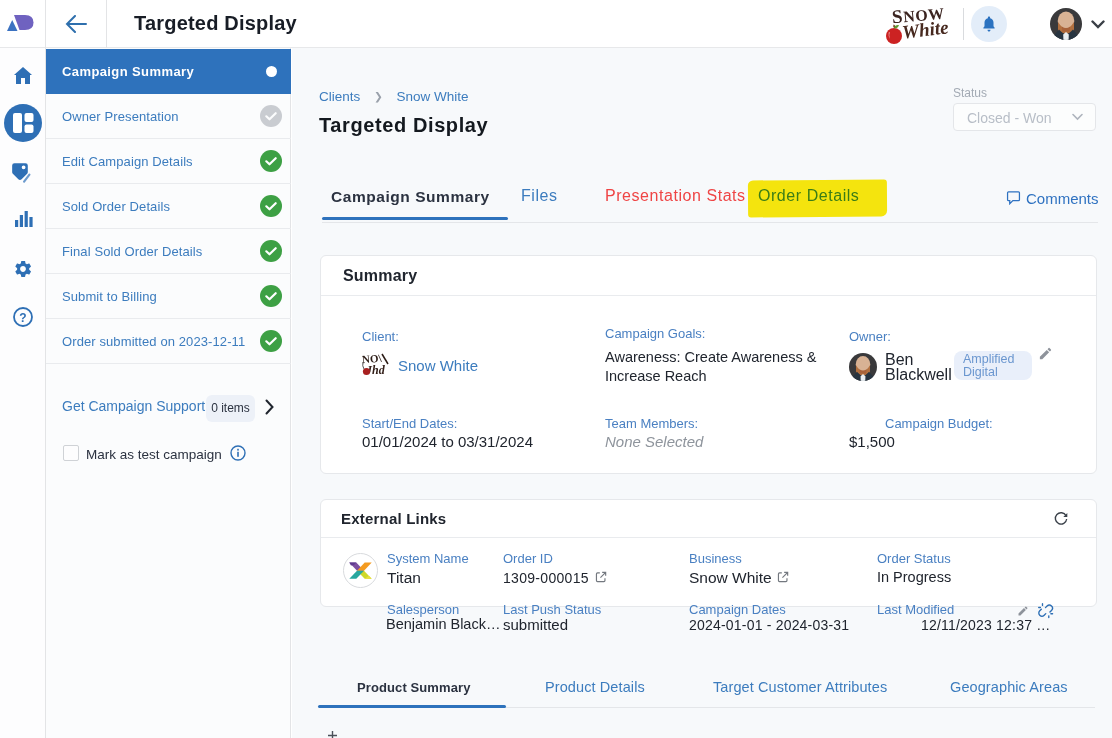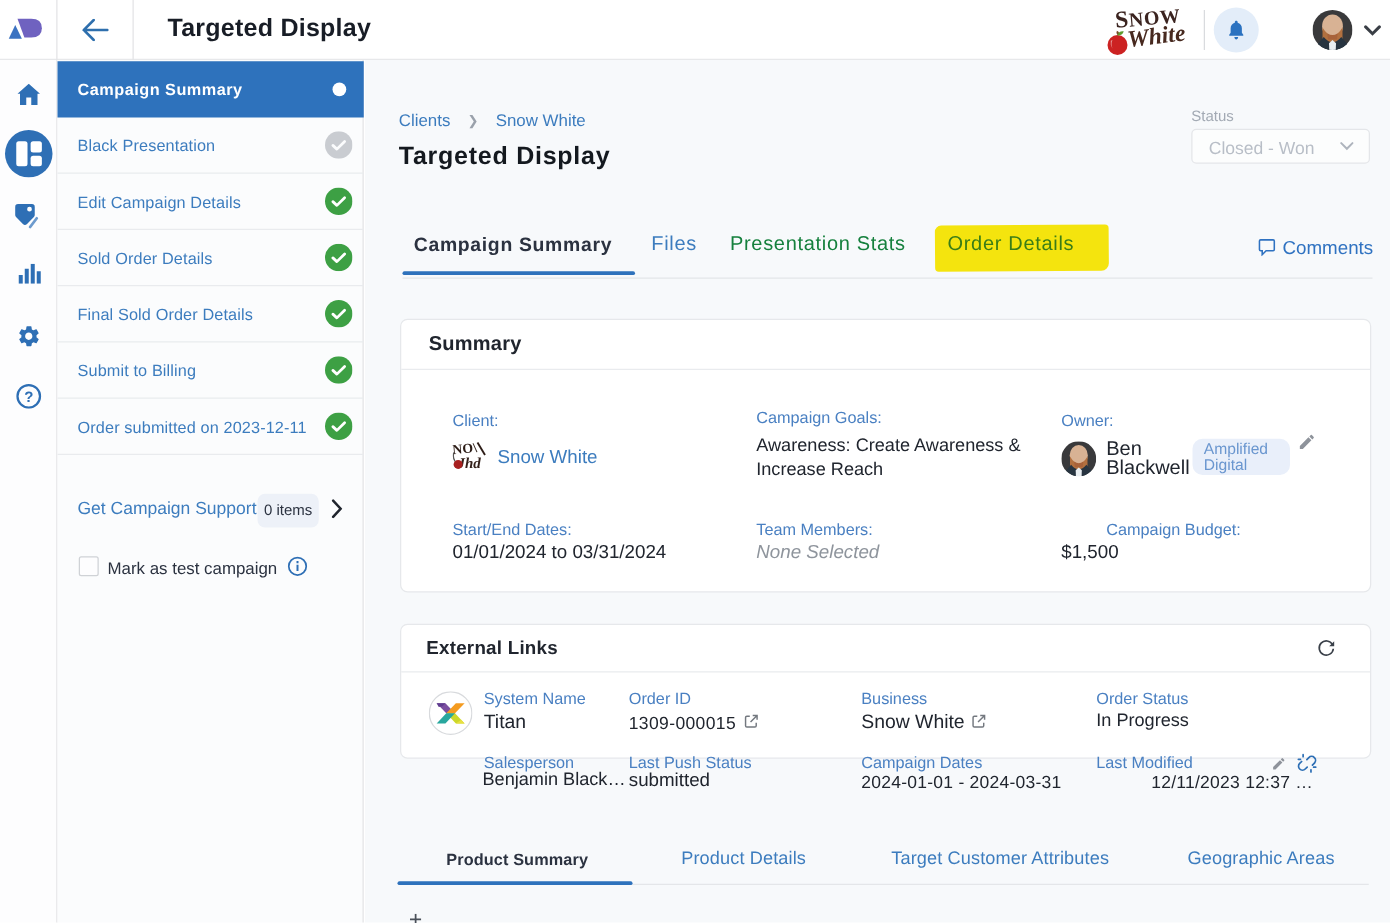--- a/index.html
+++ b/index.html
@@ -43,21 +43,21 @@
 #statusBox { position:absolute; left:661px; top:55px; width:143px; height:28px; background:#fcfdfd; border:1px solid #e4e6e9; border-radius:4px; }
 #statusBox .v { position:absolute; left:13px; top:6px; font-size:14px; color:#b8bec7; }
 #statusBox .c { position:absolute; right:12px; top:9px; }
 
 
 #tabline { position:absolute; left:30px; top:174px; width:776px; height:1px; background:#e4e6e9; }
 .tab { position:absolute; top:139px; font-size:16px; letter-spacing:0.55px; }
 #tab1 { left:39px; color:#2b3240; font-weight:700; font-size:15.5px; top:140px; }
 #tabUnderline { position:absolute; left:30px; top:169px; width:186px; height:3px; background:#2e72bc; border-radius:2px; }
 #tab2 { left:229px; color:#3c7cbe; }
-#tab3 { left:292px; color:#15803d; }
+#tab3 { left:313px; color:#ef4444; }
 #hl { position:absolute; left:456px; top:132px; width:139px; height:37px; background:#f4e40e; border-radius:5px 3px 6px 3px; transform:rotate(-0.4deg); }
 #tab4 { left:466px; color:#3a7d17; }
 #commentsRow { position:absolute; left:714px; top:142px; }
 #commentsRow span { position:absolute; left:20px; top:0px; font-size:15px; color:#2f72c1; white-space:nowrap; }
 
 
 .card { position:absolute; left:28px; width:777px; background:#fff; border:1px solid #e6e8eb; border-radius:6px; }
 #sumCard { top:207px; height:219px; }
 .cardHead { position:absolute; left:0; top:0; right:0; height:40px; border-bottom:1px solid #e9ebee; }
 .cardHead .t { position:absolute; left:22px; top:11px; font-size:16px; font-weight:700; color:#20252e; letter-spacing:0.2px; }
@@ -162,21 +162,21 @@
     <text x="23" y="14.5" text-anchor="middle" font-size="12" font-weight="bold" fill="#2e6fb5" font-family="Liberation Sans">?</text>
   </svg>
 </div>
 
 <div id="sidebar">
   <div class="mItem active" style="top:1px">
     <div class="txt">Campaign Summary</div>
     <div class="dot"></div>
   </div>
   <div class="mItem" style="top:46px">
-    <div class="txt">Black Presentation</div>
+    <div class="txt">Owner Presentation</div>
     <svg class="ic" viewBox="0 0 22 22">
         <circle cx="11" cy="11" r="11" fill="#c9ccd1"></circle>
         <path d="M6.3 11.3 L9.5 14.3 L15.7 8.2" stroke="#fbfcfd" stroke-width="2.2" fill="none" stroke-linecap="round" stroke-linejoin="round"></path>
       </svg>
   </div>
   <div class="mItem" style="top:91px">
     <div class="txt">Edit Campaign Details</div>
     <svg class="ic" viewBox="0 0 22 22">
         <circle cx="11" cy="11" r="11" fill="#3da044"></circle>
         <path d="M6.3 11.3 L9.5 14.3 L15.7 8.2" stroke="#fff" stroke-width="2.2" fill="none" stroke-linecap="round" stroke-linejoin="round"></path>

